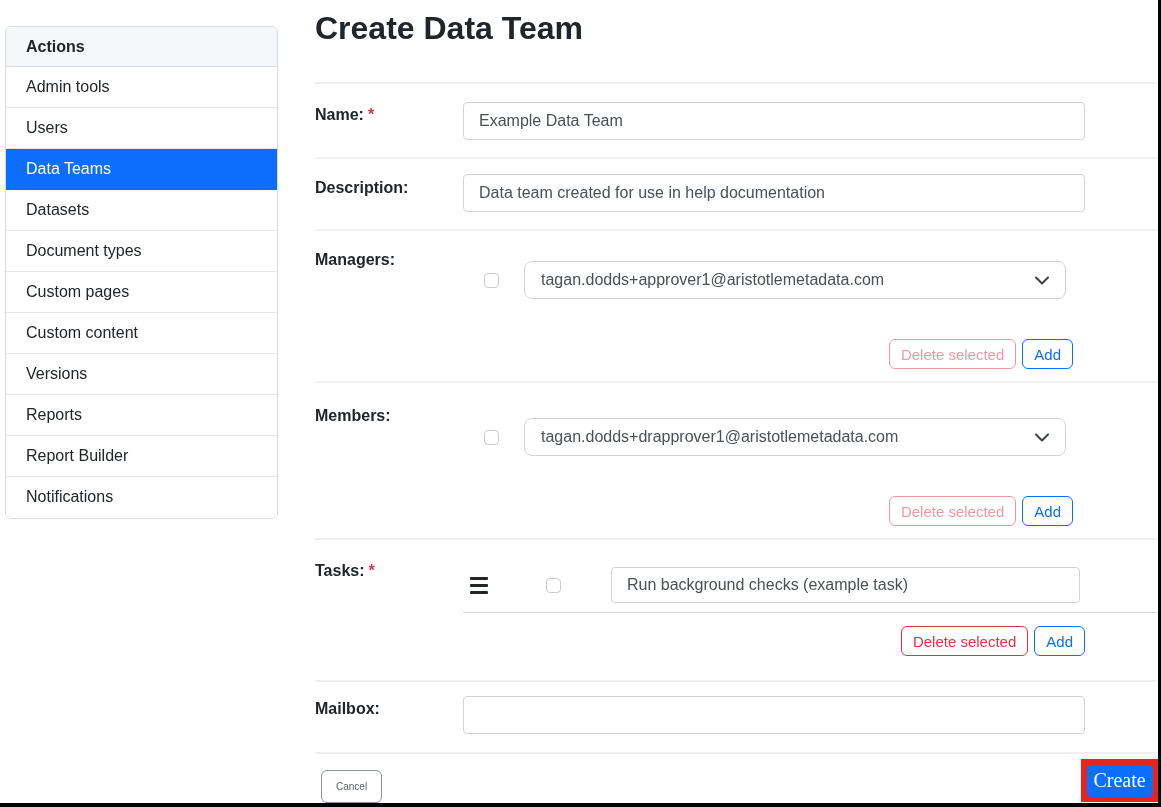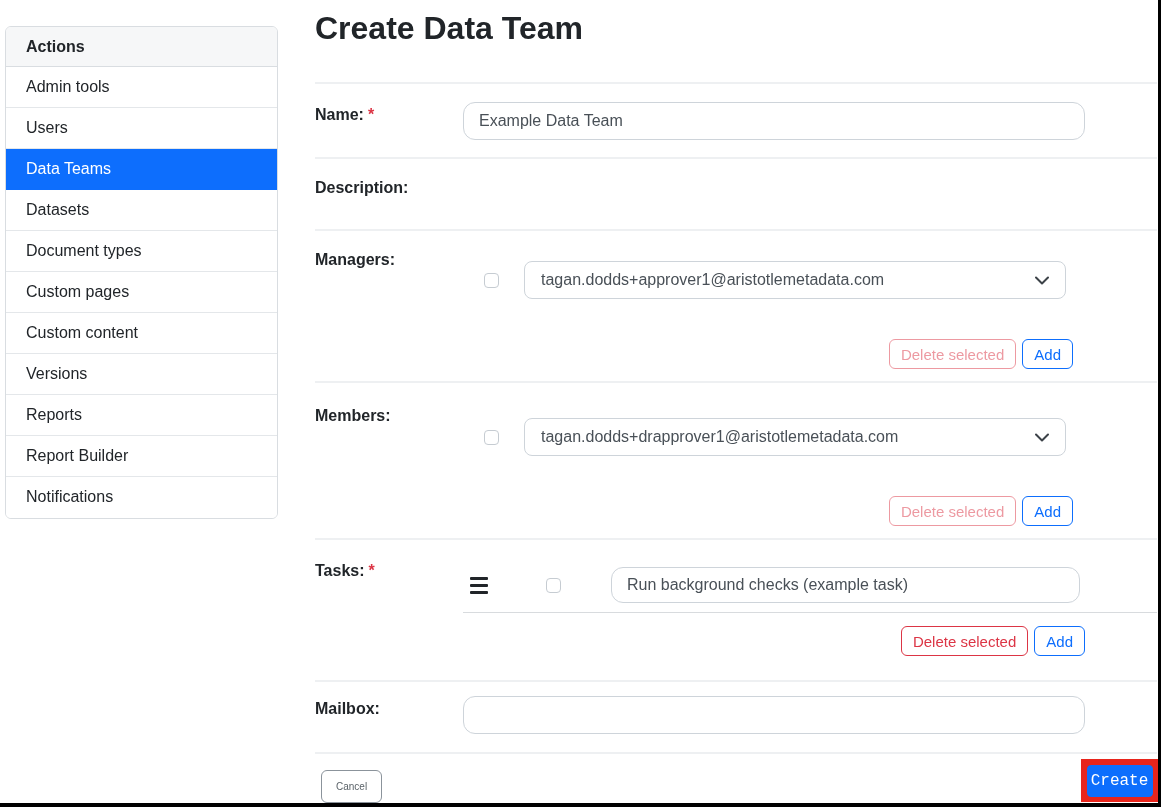--- a/index.html
+++ b/index.html
@@ -40,21 +40,21 @@
   .page-title {
     height: 82px; padding-top: 10px;
     font-size: 32px; font-weight: 700; color: #212529;
   }
   .form-row { border-top: 2px solid #eef0f2; display: flex; }
   .label-col { width: 148px; flex: 0 0 148px; font-weight: 700; font-size: 16px; color: #212529; }
   .required { color: #dc3545; margin-left: 4px; font-weight: 700; }
   .control-col { flex: 1 1 auto; display: flex; flex-direction: column; }
   .text-input {
     width: 622px; height: 38px;
-    border: 1px solid #ced4da; border-radius: 12px;
+    border: 1px solid #ced4da; border-radius: 4px;
     padding: 0 15px; font-size: 16px; color: #495057;
     font-family: "Liberation Sans", sans-serif; background: #fff; outline: none;
   }
   .row-name   { height: 75px; }
   .row-name .label-col { padding-top: 22px; }
   .row-name .text-input { margin-top: 18px; }
   .row-desc   { height: 72px; }
   .row-desc .label-col { padding-top: 20px; }
   .row-desc .text-input { margin-top: 15px; }
   .row-managers { height: 152px; }
@@ -107,21 +107,21 @@
     font-family: "Liberation Sans", sans-serif; cursor: pointer;
   }
   .create-annotation {
     position: absolute; right: 0; bottom: 1px;
     width: 77px; height: 43px; background: #e8251c;
     display: flex; align-items: center; justify-content: center;
   }
   .create-btn {
     width: 66px; height: 32px;
     background: #0d6efd; border: 1px solid #0d6efd; border-radius: 4px;
-    color: #fff; font-size: 16px; font-family: Liberation Mono, monospace; cursor: pointer;
+    color: #fff; font-size: 20px; font-family: Liberation Serif, serif; cursor: pointer;
   }
 </style>
 </head>
 <body>
 
 <div class="page">
 
   <nav class="sidebar">
     <div class="sidebar-header">Actions</div>
     <div class="sidebar-item">Admin tools</div>
@@ -144,20 +144,23 @@
       <div class="label-col">
         <span>Name:</span><span class="required">*</span>
       </div>
       <div class="control-col">
         <input type="text" class="text-input" value="Example Data Team" style="">
       </div>
     </div>
 
     <div class="form-row row-desc">
       <div class="label-col">Description:</div>
+      <div class="control-col">
+        <input type="text" class="text-input" value="Data team created for use in help documentation" style="">
+      </div>
     </div>
 
     <div class="form-row row-managers">
       <div class="label-col">Managers:</div>
       <div class="control-col">
         <div class="select-line">
           <span class="checkbox"></span>
           <div class="select-box">
             <span>tagan.dodds+approver1@aristotlemetadata.com</span>
             <svg class="chevron" viewBox="0 0 14 9" fill="none">

